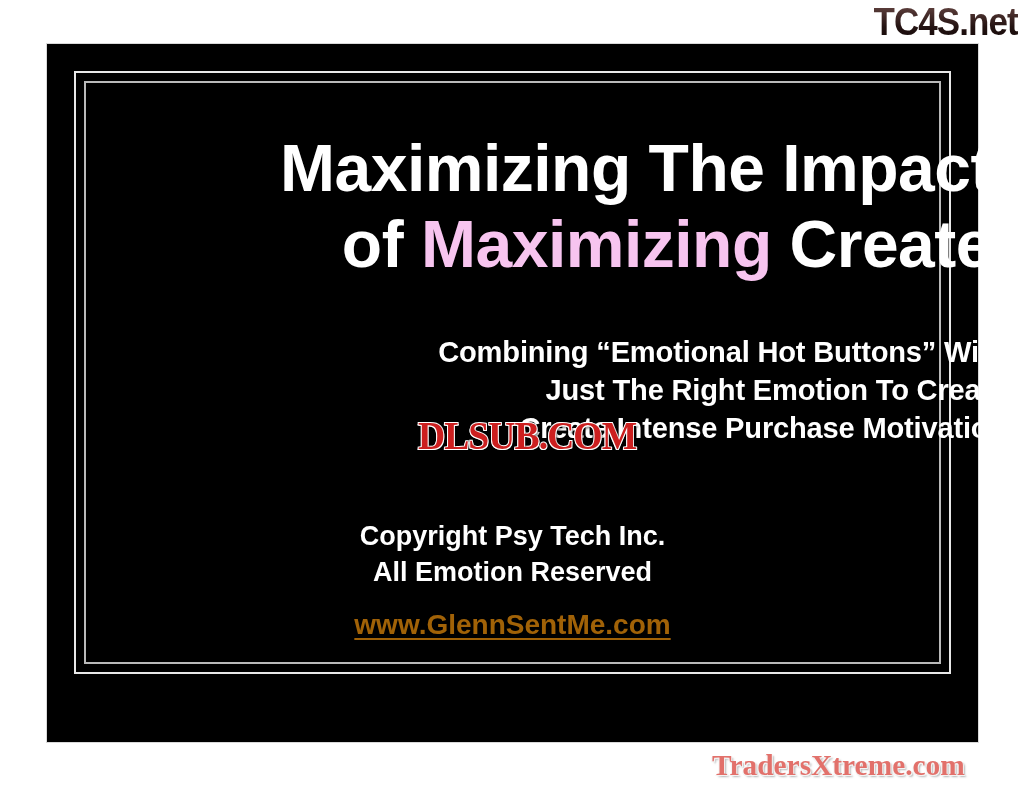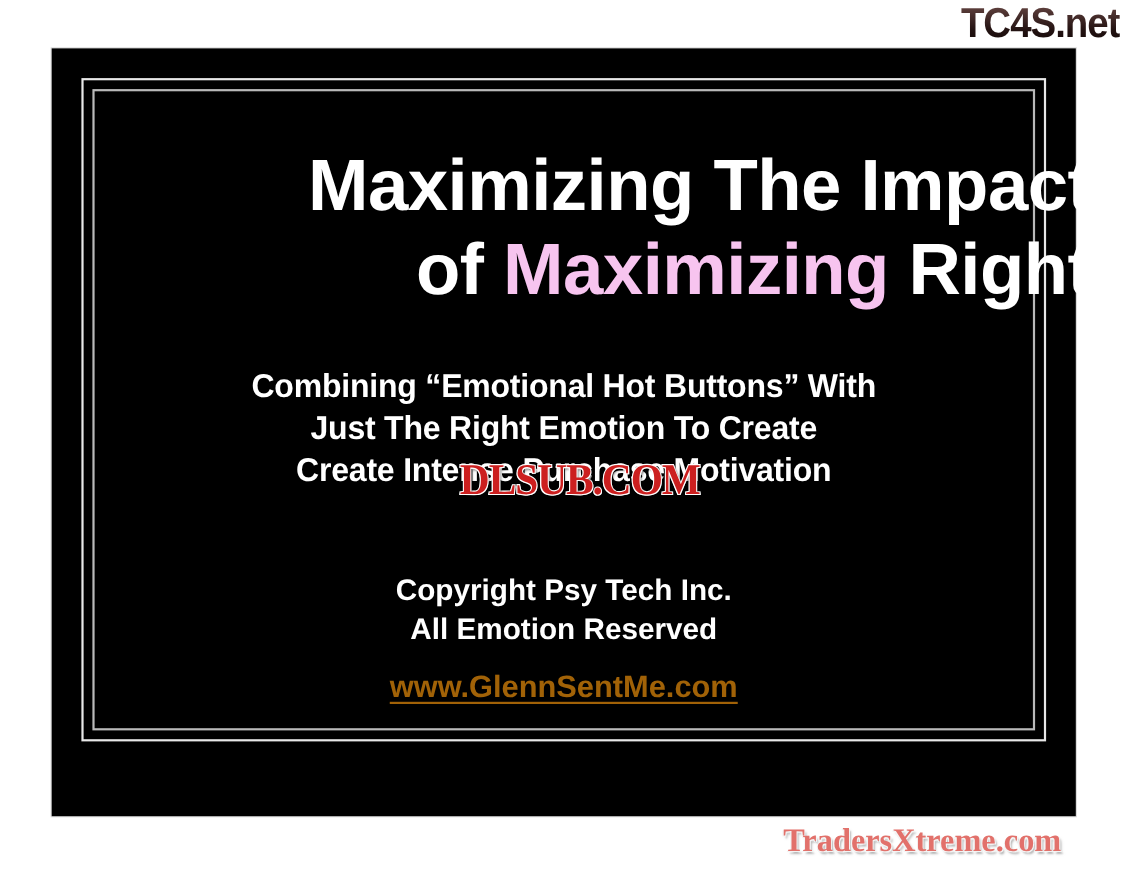--- a/index.html
+++ b/index.html
@@ -105,21 +105,22 @@
   .accent {
     color: #f7c4ef;
   }
 
   
   .subtitle-block {
     position: absolute;
     left: 0;
     top: 289px;
     width: 931px;
-    text-align: center;
+    text-align: right;
+    padding-left: 42px;
   }
   .subtitle-line {
     font-family: "Liberation Sans", sans-serif;
     font-weight: bold;
     font-size: 30px;
     line-height: 38px;
     color: #ffffff;
     letter-spacing: -0.2px;
     white-space: nowrap;
     transform: scaleX(0.97);
@@ -184,21 +185,21 @@
 <div class="brand-top">TC4S.net</div>
 
 <div class="slide">
 
   <div class="frame-outer">
     <div class="frame-inner"></div>
   </div>
 
   <div class="title-block">
     <div class="title-line">Maximizing The Impact</div>
-    <div class="title-line"><span>of </span><span class="accent">Maximizing</span><span> Right</span></div>
+    <div class="title-line"><span>of </span><span class="accent">Maximizing</span><span> Create</span></div>
   </div>
 
   <div class="subtitle-block">
     <div class="subtitle-line">Combining “Emotional Hot Buttons” With</div>
     <div class="subtitle-line">Just The Right Emotion To Create</div>
     <div class="subtitle-line">Create Intense Purchase Motivation</div>
   </div>
 
   <div class="watermark-center">DLSUB.COM</div>
 

